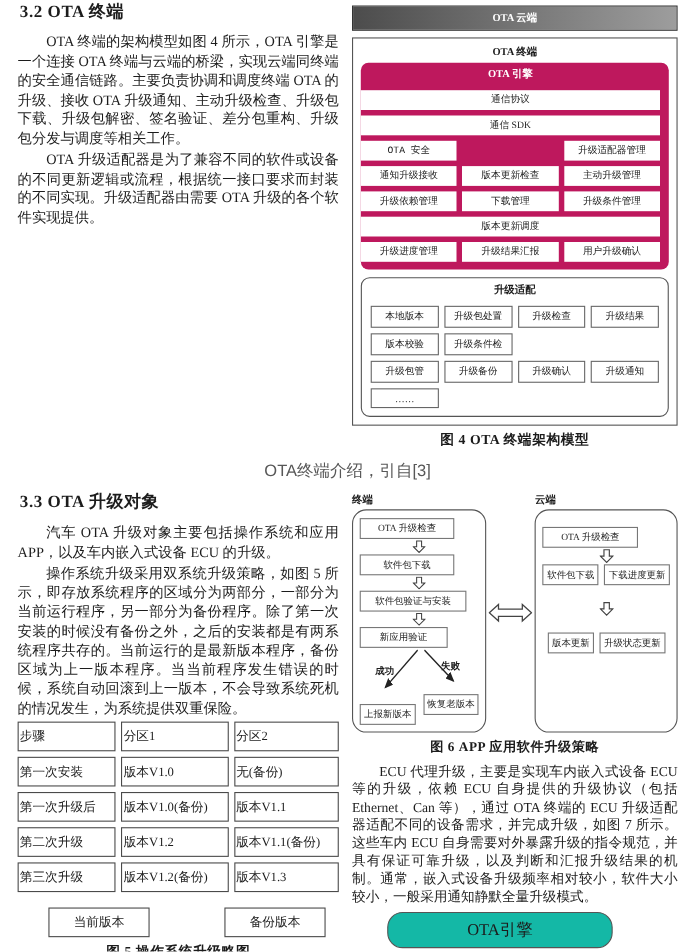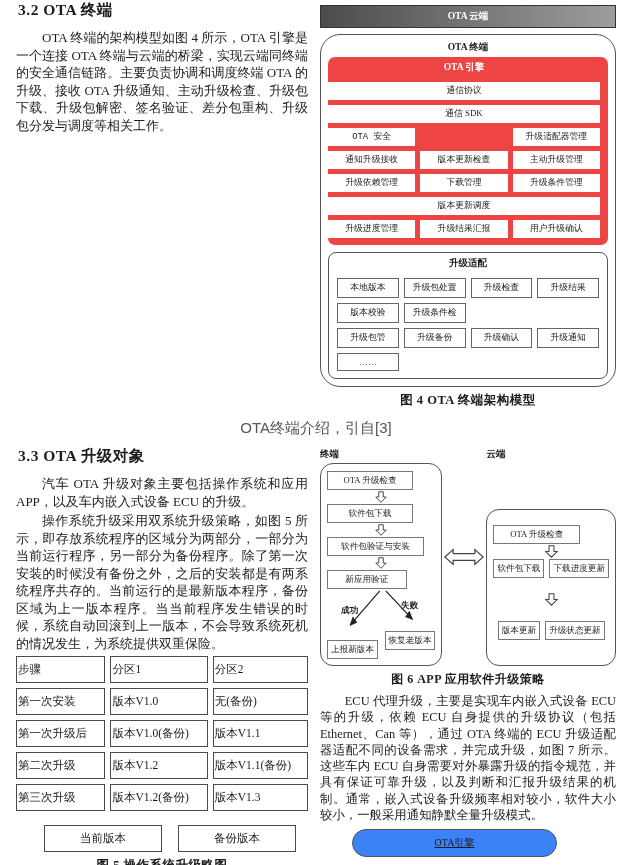--- a/index.html
+++ b/index.html
@@ -17,75 +17,76 @@
 
   
   .webcap{font-family:"Liberation Sans","DejaVu Sans",sans-serif;color:#575757;font-size:15px;text-align:center;margin:10px 0 8px 0;}
 
   
   .figcap{font-weight:bold;font-size:12.5px;text-align:center;margin:5px 0 0 0;letter-spacing:.5px;}
 
   
   .f4-cloud{background:linear-gradient(90deg,#4c4c4c,#9d9d9d);border:1px solid #333;color:#fff;
             text-align:center;font-size:9.5px;padding:4px 0;font-weight:bold;}
-  .f4-terminal{border:1px solid #555;border-radius:20px;margin-top:6px;padding:4px 7px 7px 7px;background:#fff;}
+  .f4-terminal{border:1px solid #555;border-radius:0;margin-top:6px;padding:4px 7px 7px 7px;background:#fff;}
   .f4-label{font-size:9.5px;text-align:center;font-weight:bold;padding:2px 0 3px 0;}
-  .f4-engine{background:#ef4444;border-radius:7px;padding:2px 8px 7px 0;}
+  .f4-engine{background:#be185d;border-radius:7px;padding:2px 8px 7px 0;}
   .f4-engine .f4-label{color:#fff;}
   .f4-row{display:grid;gap:5px;margin-top:5px;}
   .g3{grid-template-columns:1fr 1fr 1fr;font-family:Liberation Mono, monospace;}
   .g4{grid-template-columns:1fr 1fr 1fr 1fr;}
   .wbox{background:#fff;text-align:center;font-size:8.8px;color:#222;padding:3px 1px;white-space:nowrap;overflow:hidden;}
   .f4-engine .wbox{border:none;}
   .f4-adapter{border:1px solid #555;border-radius:8px;margin-top:7px;padding:2px 8px 7px 8px;background:#fff;}
   .f4-adapter .wbox{border:1px solid #666;}
   .hideitem{visibility:hidden;}
 
   
   .t5{display:grid;grid-template-columns:0.92fr 1fr 0.98fr;gap:5px;margin-top:4px;}
   .t5-cell{border:1.4px solid #4a4a4a;text-align:left;font-size:11.5px;padding:5px 1px;white-space:nowrap;overflow:hidden;}
   .t5-legend{display:flex;justify-content:space-between;padding:0 12px 0 28px;margin:14px 0 4px 0;}
-  .t5-legbox{border:1.4px solid #4a4a4a;font-size:11.5px;text-align:center;padding:5px 16px;width:84px;}
+  .t5-legbox{border:1.4px solid #4a4a4a;font-size:11.5px;text-align:center;padding:5px 3px;width:84px;}
   .t5-legbox:last-child{margin-right:0;}
 
   
   .f6-wrap{display:flex;align-items:stretch;margin-top:2px;}
   .f6-colhead{font-size:9.5px;font-weight:bold;text-align:left;margin-bottom:2px;}
   .f6-side{display:flex;flex-direction:column;}
   .f6-side.term{flex:1.1;}
-  .f6-side.cloud{flex:1;gap:46px;}
+  .f6-side.cloud{flex:1;}
   .f6-box{border:1px solid #555;border-radius:13px;background:#fff;padding:7px 6px 6px 6px;flex:1;
           display:flex;flex-direction:column;align-items:flex-start;}
   .f6-step{border:1px solid #777;font-size:8.6px;text-align:center;padding:2.5px 3px;white-space:nowrap;background:#fff;}
   .harrow{display:block;margin:1px auto;}
   .f6-mid{flex:none;display:flex;align-items:center;padding:0 2px;}
   .branch{position:relative;width:100%;height:42px;flex:none;}
   .branch svg{position:absolute;left:0;top:0;}
   .blab{position:absolute;font-size:8.6px;font-weight:bold;}
   .blab.ok{left:13%;top:38%;}
   .blab.fail{right:16%;top:26%;}
   .f6-bottom{display:flex;justify-content:space-between;width:100%;align-items:flex-start;}
   .f6-bottom .f6-step.newv{margin-top:9px;}
   .f6-row2{display:flex;gap:5px;justify-content:center;width:100%;}
   .f6-gap{height:14px;flex:none;}
 
   
   .f7{width:205px;margin:6px 0 0 32px;}
-  .f7-box{border:1px solid #555;border-radius:14px;text-align:center;font-size:10px;padding:6px 6px;background:#3b82f6;text-decoration:underline;}
+  .f7-box{border:1px solid #555;border-radius:14px;text-align:center;font-size:15px;padding:6px 6px;background:#14b8a6;}
   .ecu-para{font-size:12.4px;line-height:1.31;margin-top:5px;}
 </style>
 </head>
 <body>
 
 <div class="page">
 
   <div class="cols">
     <div class="colL topL">
       <div class="h2">3.2  OTA 终端</div>
       <p class="para">OTA 终端的架构模型如图 4 所示，OTA 引擎是一个连接 OTA 终端与云端的桥梁，实现云端同终端的安全通信链路。主要负责协调和调度终端 OTA 的升级、接收 OTA 升级通知、主动升级检查、升级包下载、升级包解密、签名验证、差分包重构、升级包分发与调度等相关工作。</p>
+      <p class="para">OTA 升级适配器是为了兼容不同的软件或设备的不同更新逻辑或流程，根据统一接口要求而封装的不同实现。升级适配器由需要 OTA 升级的各个软件实现提供。</p>
     </div>
 
     <div class="colR topR">
       <div class="f4-cloud">OTA 云端</div>
       <div class="f4-terminal">
         <div class="f4-label">OTA 终端</div>
         <div class="f4-engine">
           <div class="f4-label">OTA 引擎</div>
           <div class="f4-row" style="grid-template-columns:1fr;">
             <div class="wbox">通信协议</div>

